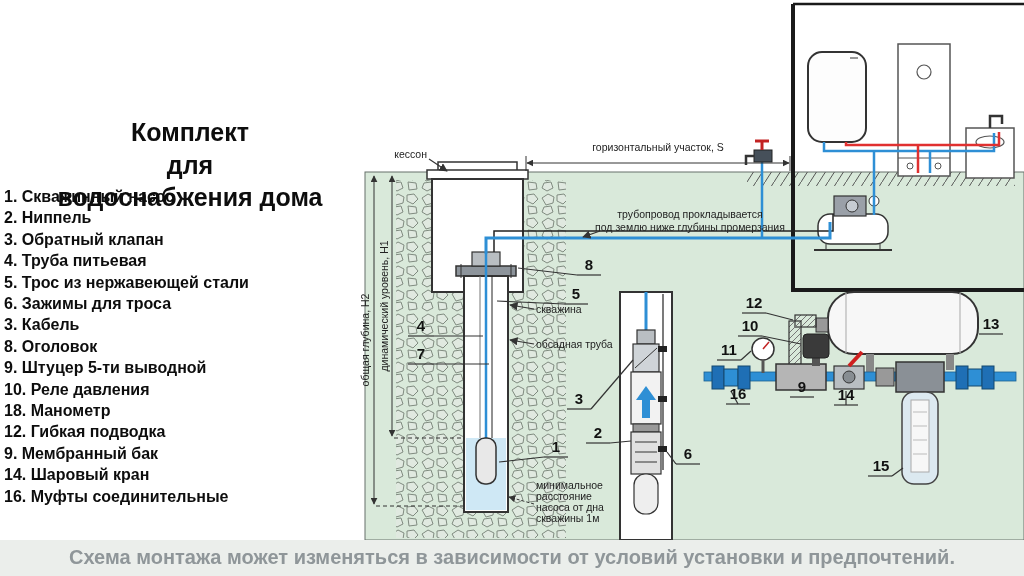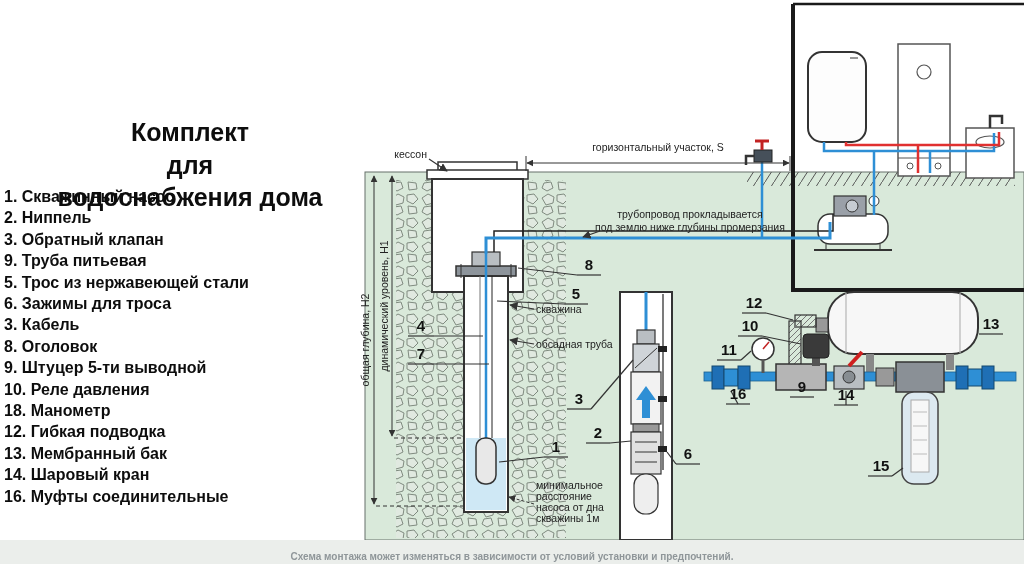--- a/index.html
+++ b/index.html
@@ -3,22 +3,22 @@
 <meta charset="utf-8">
 <style>
   html,body{margin:0;padding:0;background:#fff;}
   #stage{position:relative;width:1024px;height:576px;background:#fff;overflow:hidden;
          font-family:"Liberation Sans",sans-serif;}
   #diagram{position:absolute;left:0;top:0;}
   .title{position:absolute;left:30px;top:72px;width:320px;text-align:center;
          font-size:25px;font-weight:bold;color:#0d0d0d;line-height:1.3;white-space:pre-line;margin-top:44px;}
   .parts{position:absolute;left:4px;top:186px;width:358px;}
   .parts div{font-size:16px;font-weight:bold;color:#0d0d0d;line-height:21.4px;white-space:nowrap;}
-  .footer{position:absolute;left:0;top:540px;width:1024px;height:24px;background:#ebeeeb;
-          text-align:center;font-size:10px;font-weight:bold;color:#8f9699;line-height:34px;}
+  .footer{position:absolute;left:0;top:540px;width:1024px;height:36px;background:#ebeeeb;
+          text-align:center;font-size:20px;font-weight:bold;color:#8f9699;line-height:34px;}
   .co{font:bold 15px "Liberation Sans",sans-serif;fill:#111;}
   .lbl{font:10.5px "Liberation Sans",sans-serif;fill:#222;}
   .lead{stroke:#333;stroke-width:1.2;fill:none;}
   .thin{stroke:#333;stroke-width:1;fill:none;}
 </style>
 </head>
 <body>
 
 <div id="stage">
 
@@ -290,28 +290,28 @@
   </svg>
 
   <div class="title">Комплект
 для
 водоснабжения дома</div>
 
   <div class="parts">
     <div>1. Скважинный насос</div>
     <div>2. Ниппель</div>
     <div>3. Обратный клапан</div>
-    <div>9. Труба питьевая</div>
+    <div>4. Труба питьевая</div>
     <div>5. Трос из нержавеющей стали</div>
     <div>6. Зажимы для троса</div>
     <div>3. Кабель</div>
     <div>8. Оголовок</div>
     <div>9. Штуцер 5-ти выводной</div>
     <div>10. Реле давления</div>
     <div>18. Манометр</div>
     <div>12. Гибкая подводка</div>
-    <div>13. Мембранный бак</div>
+    <div>9. Мембранный бак</div>
     <div>14. Шаровый кран</div>
     <div>16. Муфты соединительные</div>
   </div>
 
   <div class="footer">Схема монтажа может изменяться в зависимости от условий установки и предпочтений.</div>
 </div>
 
 </body></html>

